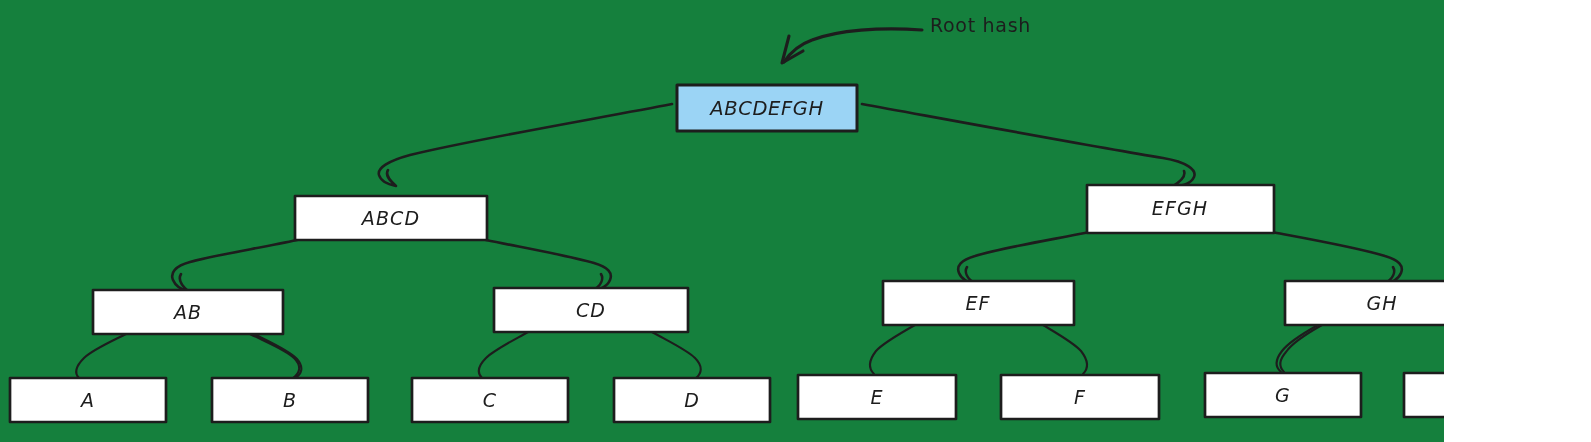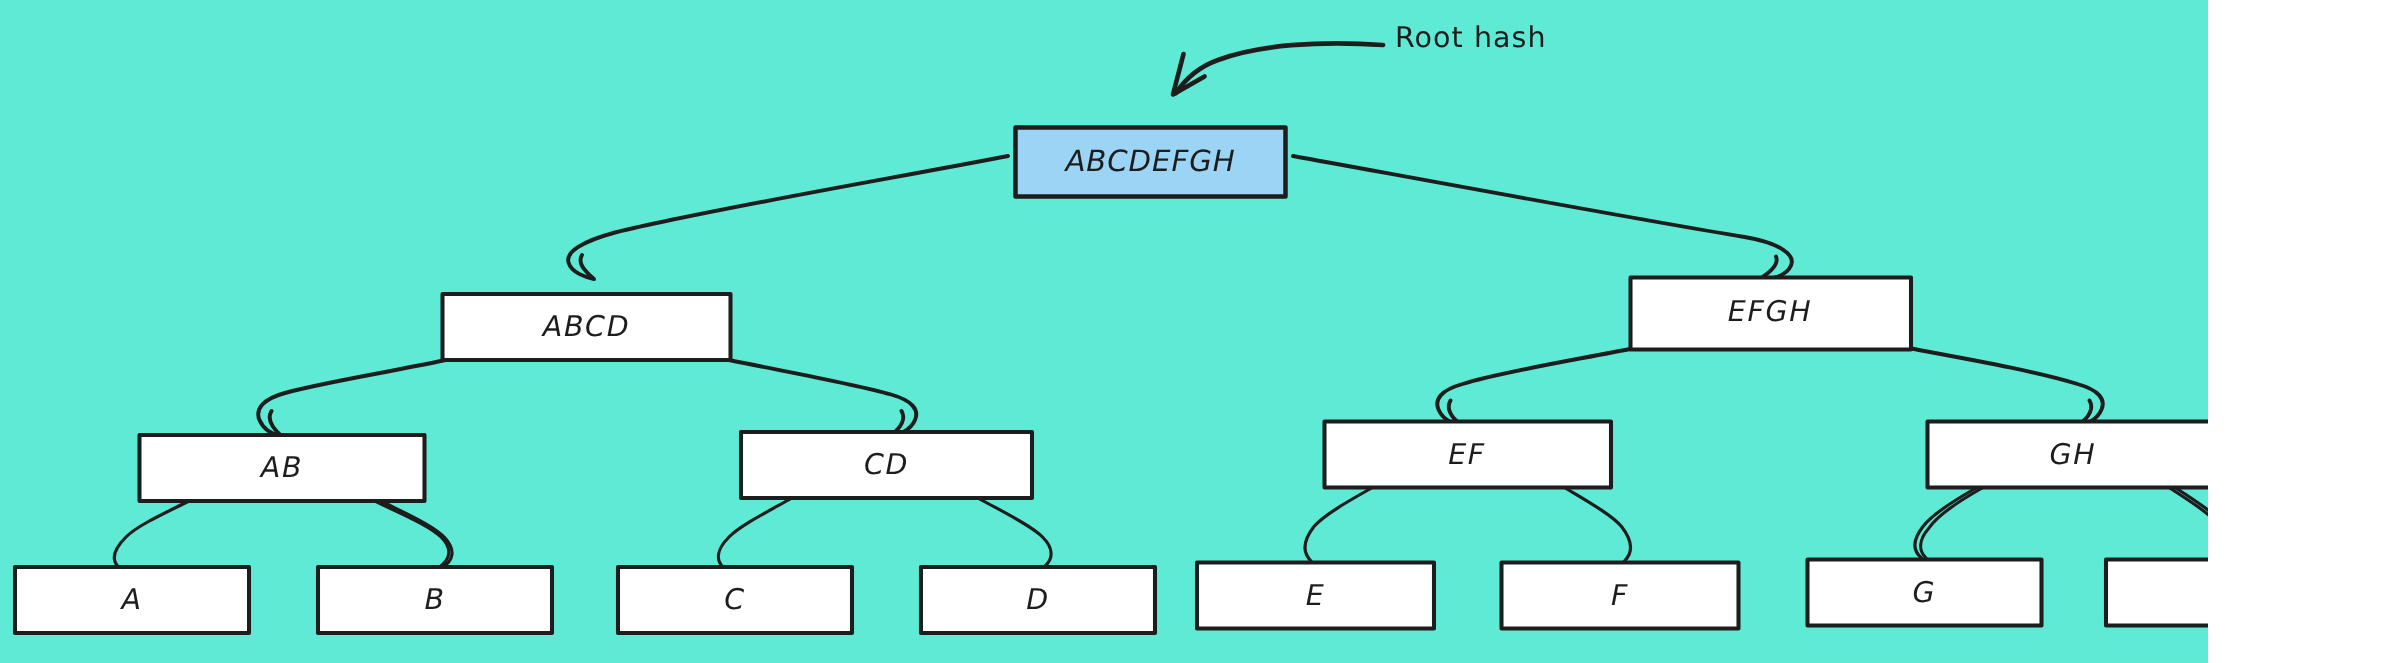--- a/index.html
+++ b/index.html
@@ -8,23 +8,22 @@
     padding: 0;
     background: #ffffff;
   }
   body {
     font-family: "DejaVu Sans", sans-serif;
   }
   #diagram-root {
     position: relative;
     width: 1444px;
     height: 442px;
-    background: #5eead4;
+    background: #15803d;
     overflow: hidden;
-    padding-left: 28px;
   }
   #tree-svg {
     position: absolute;
     top: 0;
     left: 0;
     width: 1591px;
     height: 442px;
     display: block;
   }
   .edge {

